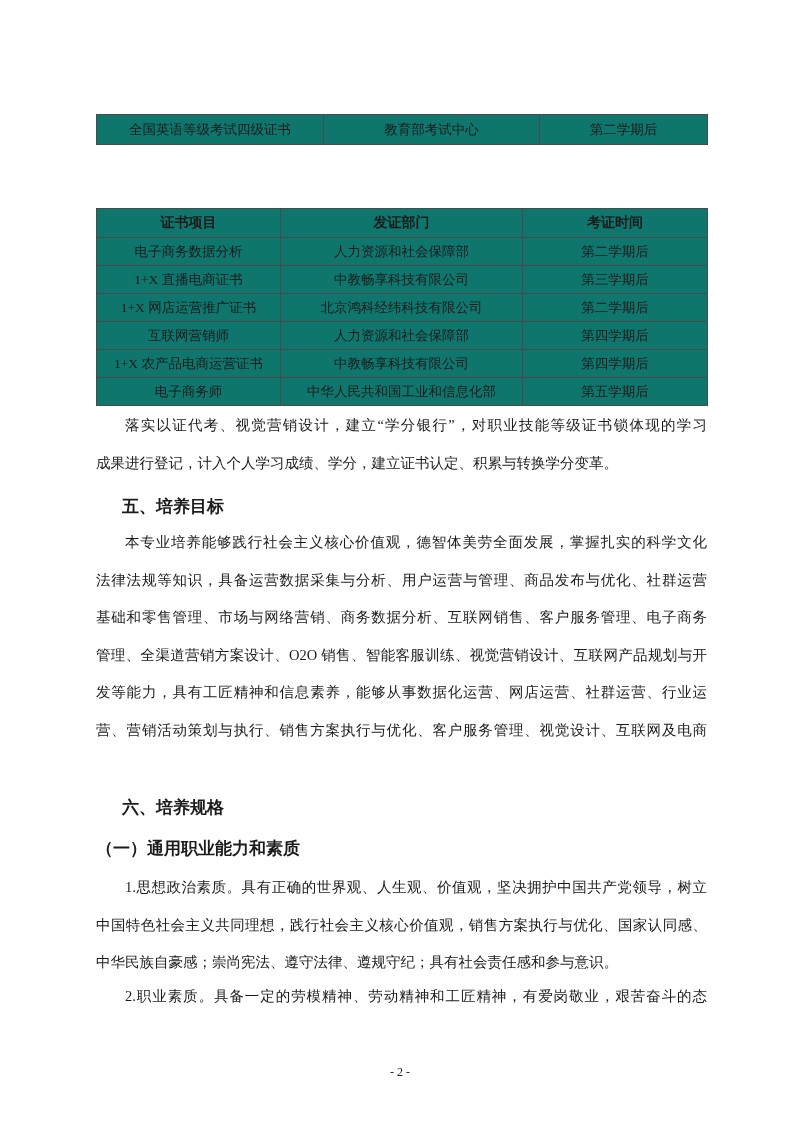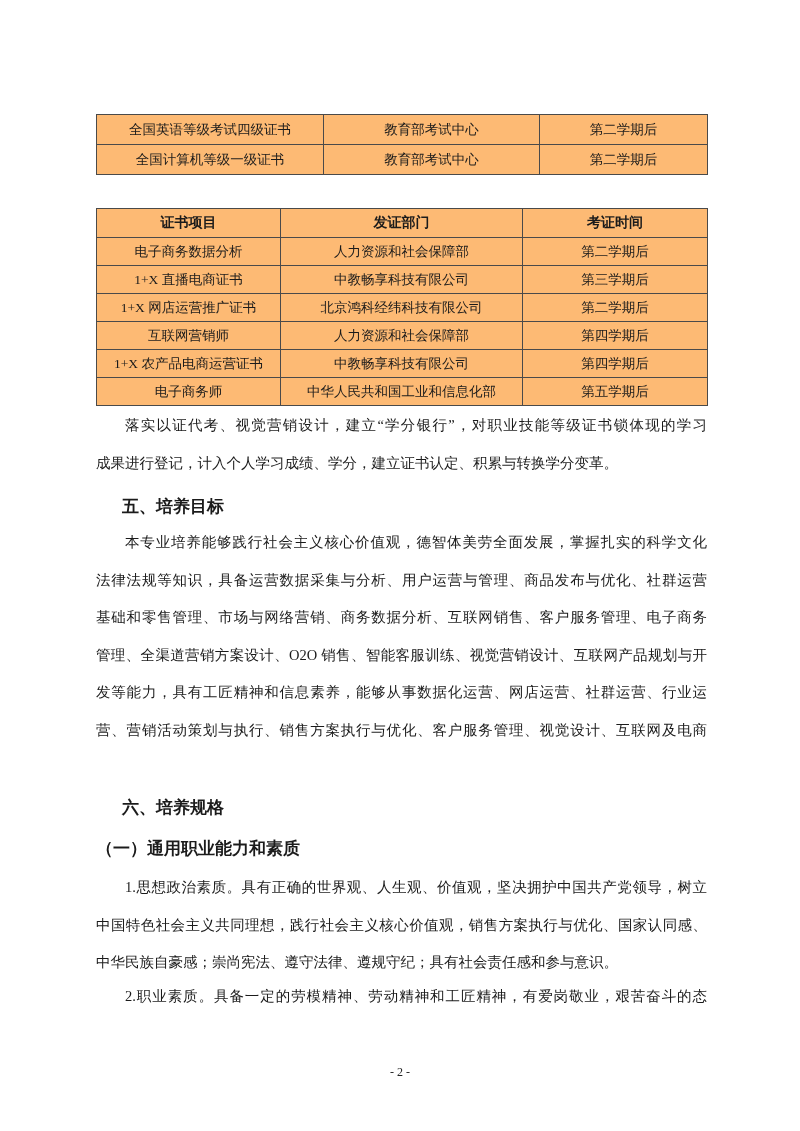--- a/index.html
+++ b/index.html
@@ -6,21 +6,21 @@
   html,body { width:800px; height:1131px; }
   body {
     position:relative;
     background:#ffffff;
     color:#1b1b1b;
     font-family:"Liberation Serif","DejaVu Serif",serif;
     overflow:hidden;
   }
   .abs { position:absolute; }
 
-  table { border-collapse:collapse; table-layout:fixed; width:611px; background:#fdba74; }
+  table { border-collapse:collapse; table-layout:fixed; width:611px; background:#0f766e; }
   td,th {
     border:1px solid #4a4a4a;
     text-align:center; vertical-align:middle;
     font-size:13.5px; font-weight:normal;
     padding:0 2px; overflow:hidden; white-space:nowrap;
   }
   #table-continuation { left:96px; top:114px; }
   #table-continuation td { height:30px; }
   #table-qualification { left:96px; top:208px; }
   #table-qualification th { height:29px; font-weight:bold; font-size:14px; }
@@ -49,25 +49,20 @@
 
 <table id="table-continuation" class="abs">
   <colgroup>
       <col style="width:227px">
       <col style="width:216px">
       <col style="width:168px">
     </colgroup>
   <tbody>
       <tr>
         <td>全国英语等级考试四级证书</td>
-        <td>教育部考试中心</td>
-        <td>第二学期后</td>
-      </tr>
-      <tr>
-        <td>全国计算机等级一级证书</td>
         <td>教育部考试中心</td>
         <td>第二学期后</td>
       </tr>
     </tbody>
 </table>
 
 <div class="abs heading-num" style="top:180px">2.职业资格证书</div>
 
 <table id="table-qualification" class="abs">
   <colgroup>

